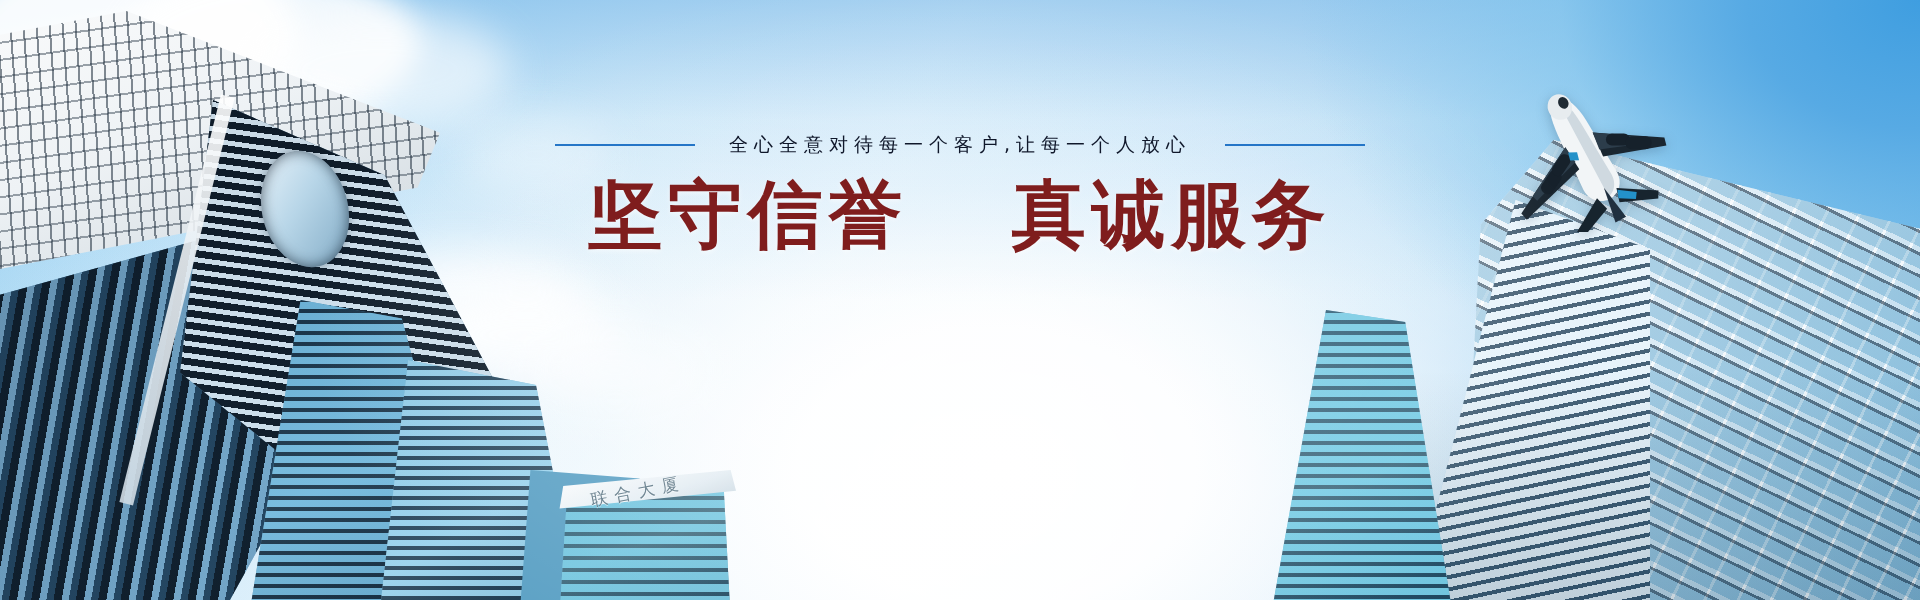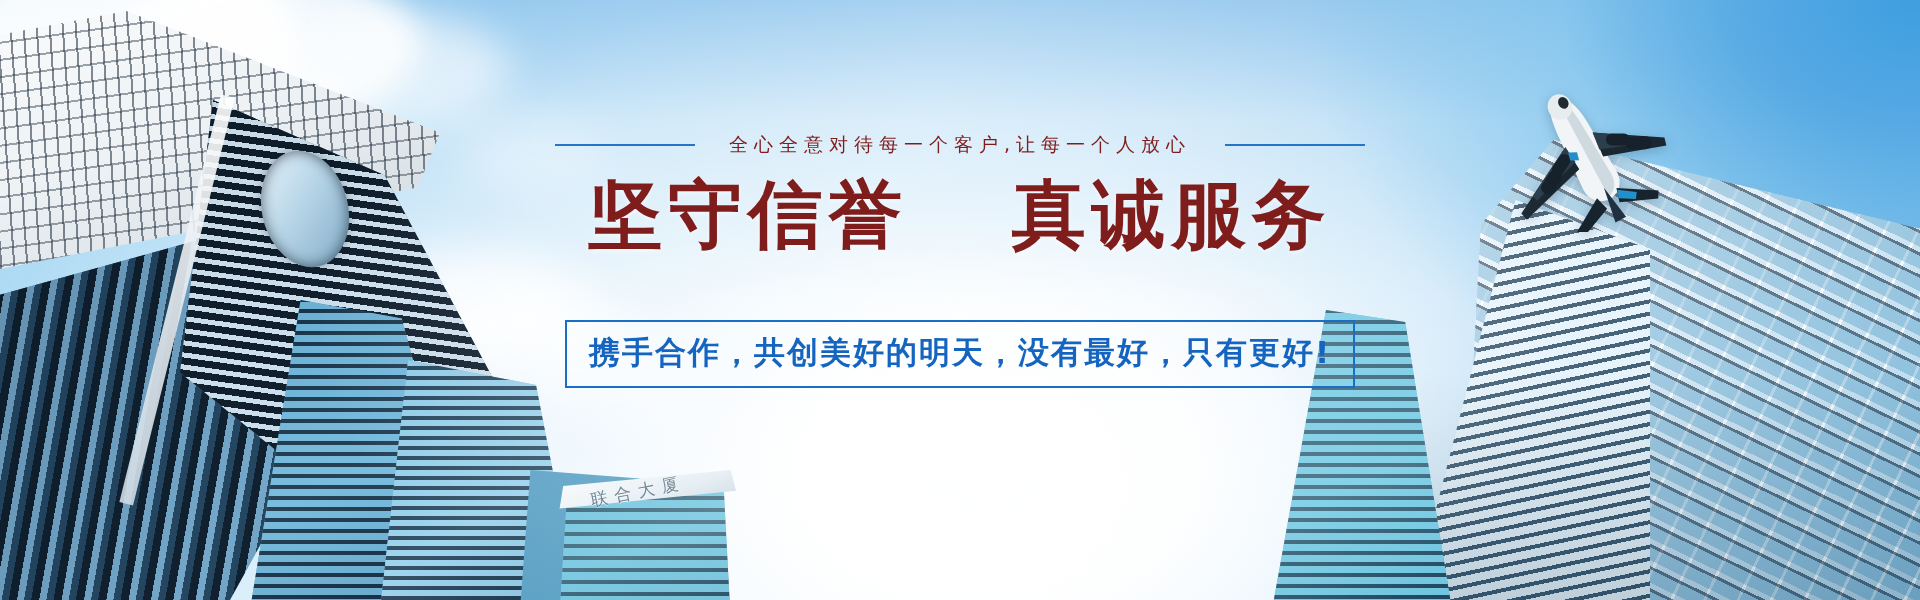--- a/index.html
+++ b/index.html
@@ -123,21 +123,21 @@
   .plane svg{display:block;filter:drop-shadow(0 3px 6px rgba(20,50,80,.25));}
 
   
   .content{position:absolute;left:0;right:0;top:0;bottom:0;}
 
   .tagline-row{position:absolute;left:0;right:0;top:132px;
     display:flex;align-items:center;justify-content:center;gap:34px;}
   .rule{width:140px;height:2px;background:#1a6fc4;opacity:.95;}
   .tagline{
     font-family:"DejaVu Sans","Liberation Sans",sans-serif;
-    font-size:19px;font-weight:400;color:#7f1d1d;
+    font-size:19px;font-weight:400;color:#0f172a;
     letter-spacing:6px;white-space:nowrap;}
 
   .headline{position:absolute;left:0;right:0;top:175px;text-align:center;
     font-family:"DejaVu Sans","Liberation Sans",sans-serif;
     font-size:74px;font-weight:700;color:#7f1d1d;
     letter-spacing:6px;white-space:nowrap;line-height:1.08;
     text-shadow:0 2px 5px rgba(255,255,255,.55);}
   .headline .gap{display:inline-block;width:40px;}
 
   .subtitle-wrap{position:absolute;left:0;right:0;top:320px;
@@ -238,18 +238,15 @@
       <div class="tagline">全心全意对待每一个客户,让每一个人放心</div>
       <div class="rule"></div>
     </div>
 
     <div class="headline">
       <span>坚守信誉</span>
       <span class="gap"></span>
       <span>真诚服务</span>
     </div>
 
-    <div class="subtitle-wrap">
-      <div class="subtitle">携手合作，共创美好的明天，没有最好，只有更好!</div>
-    </div>
 
   </div>
 </div>
 
 </body></html>

